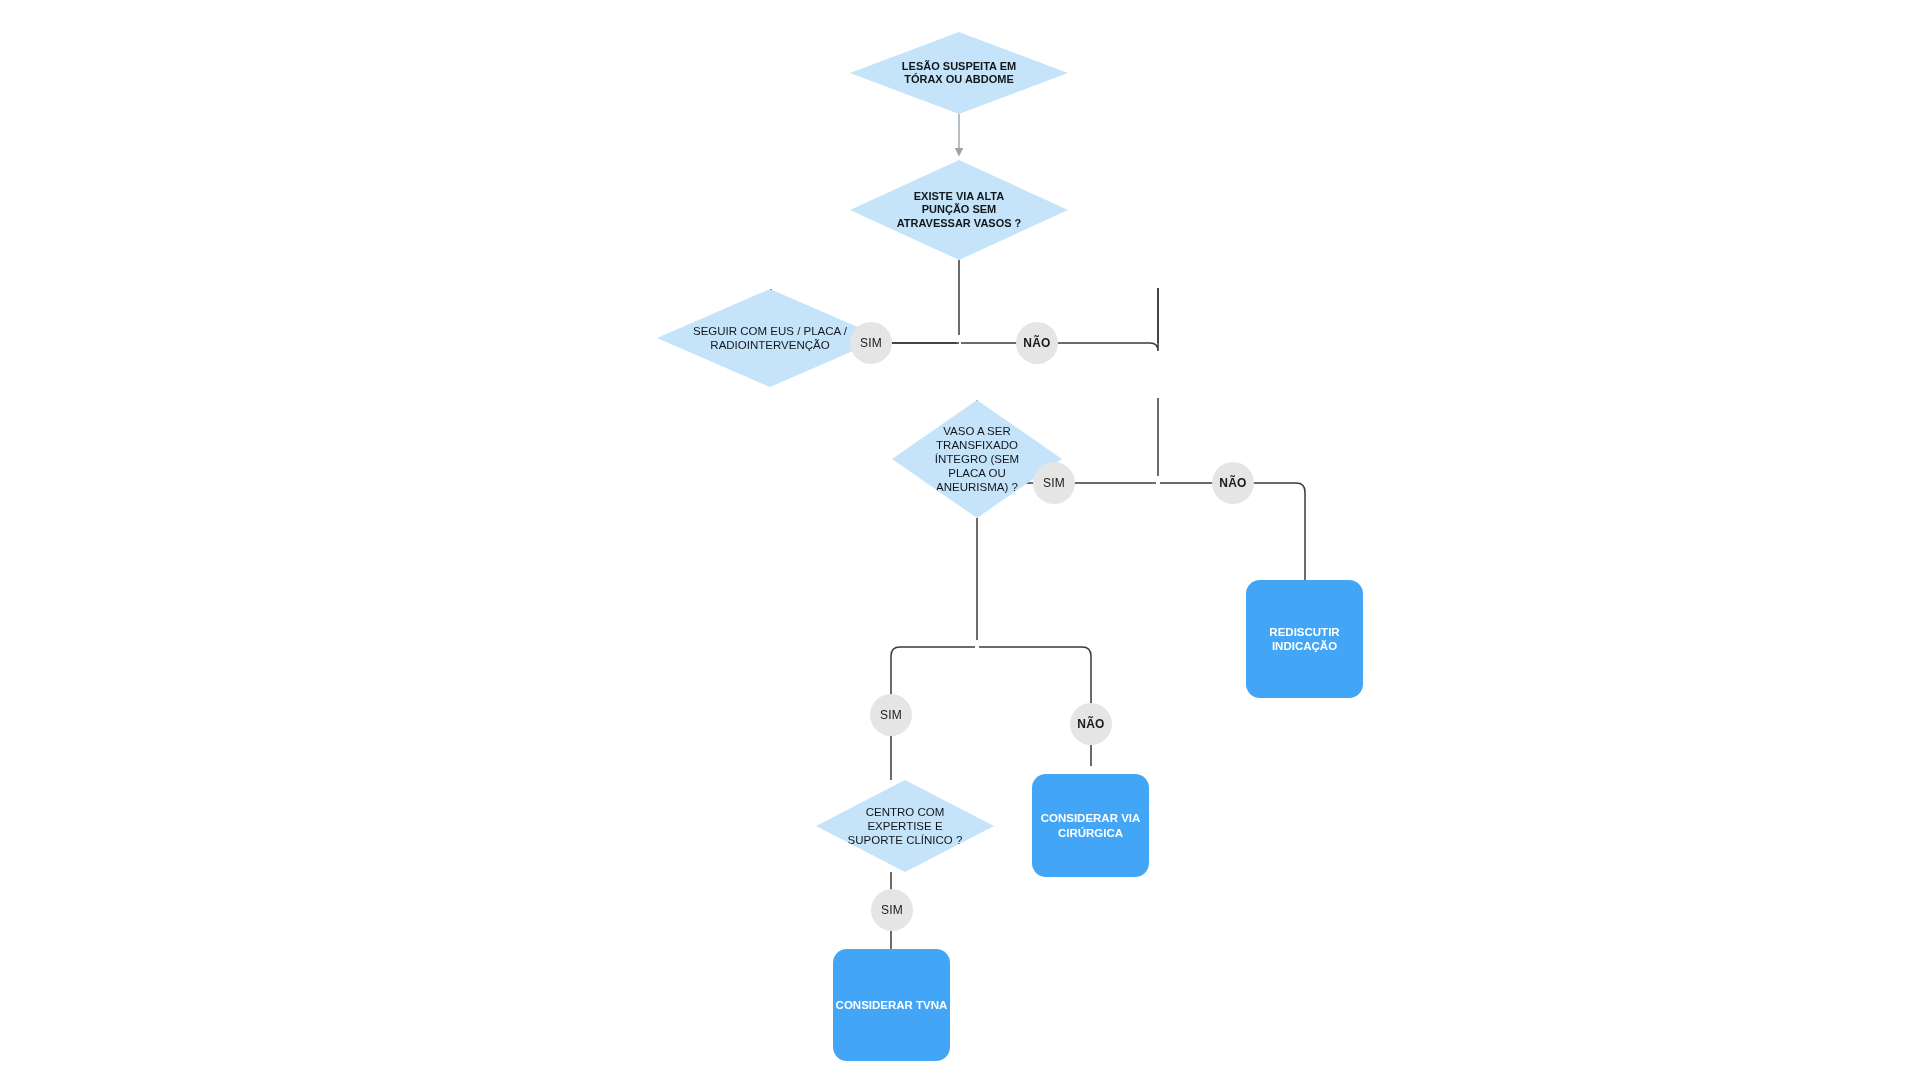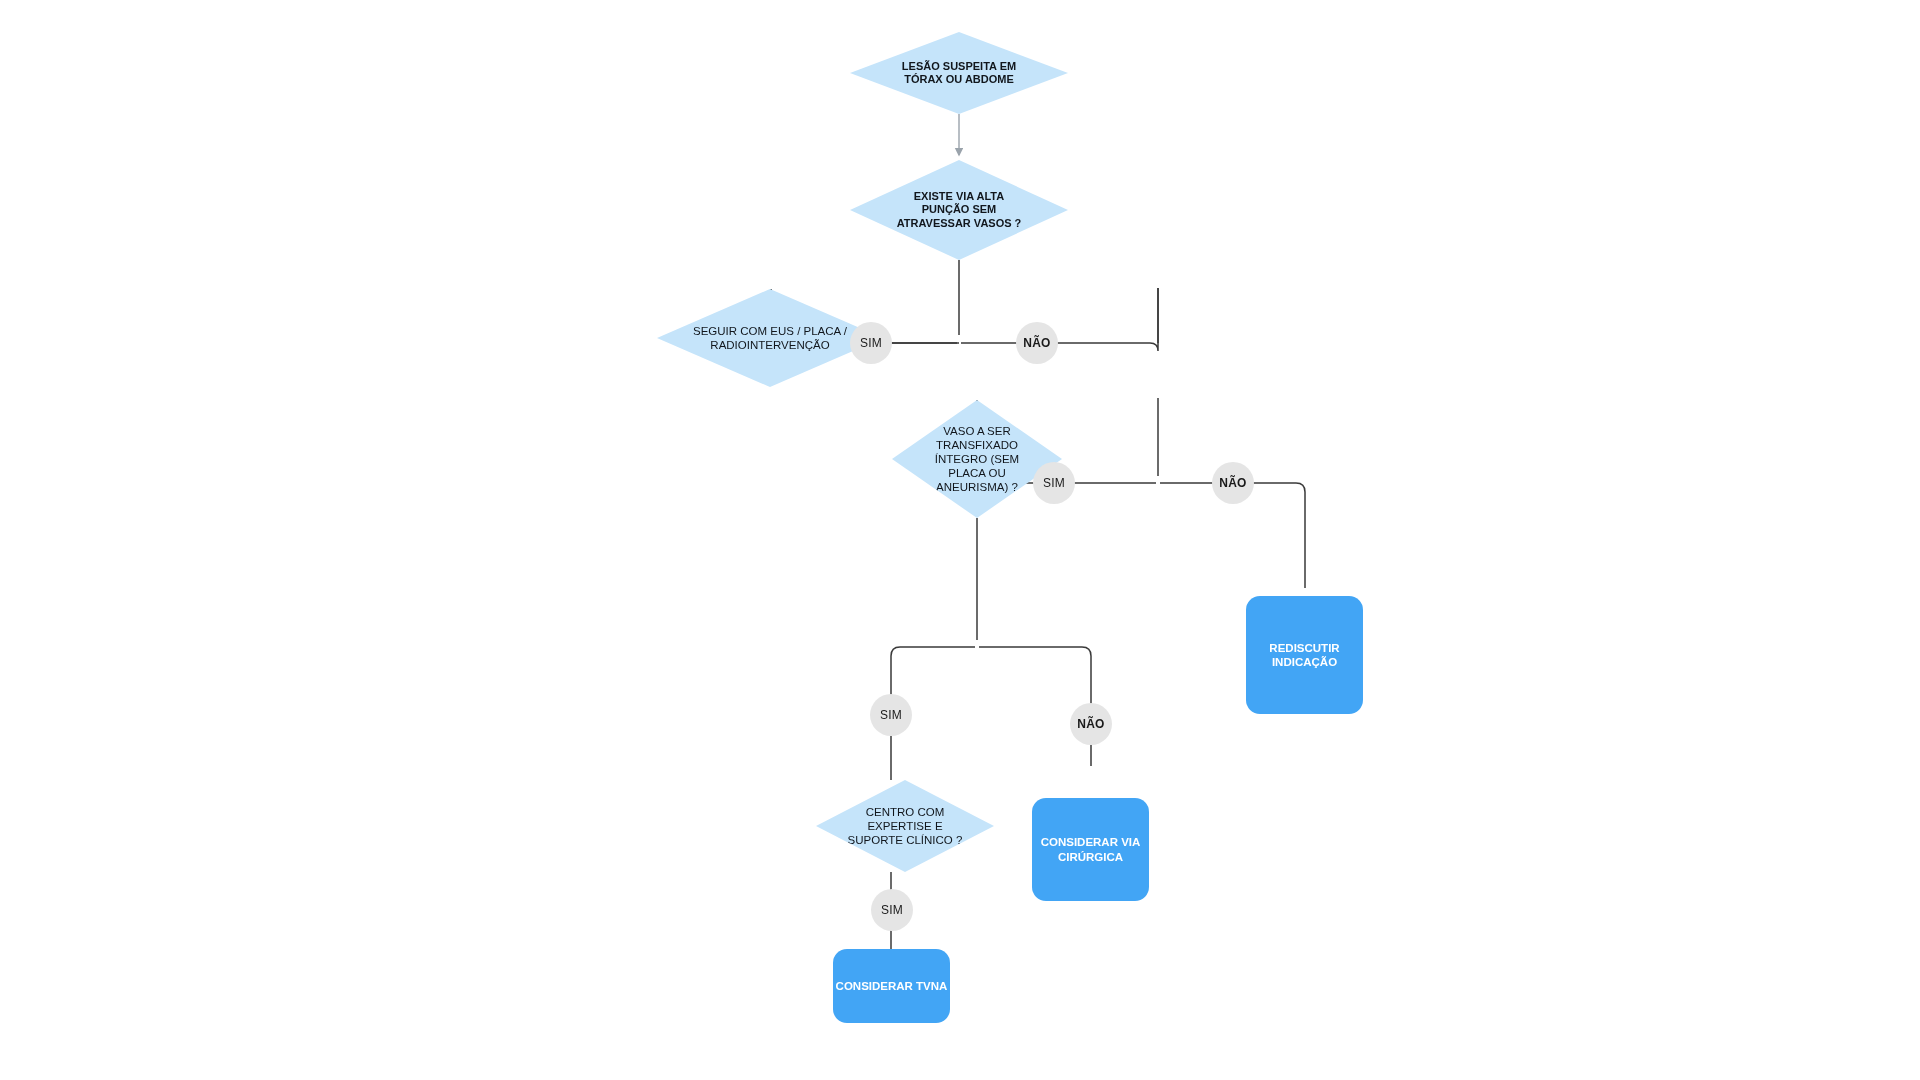--- a/index.html
+++ b/index.html
@@ -127,37 +127,37 @@
 
 
   <div class="node diamond" style="left:848px; top:400px; width:170px; height:118px; font-size:11.5px;">
     <span class="label">VASO A SER
 TRANSFIXADO
 ÍNTEGRO (SEM
 PLACA OU
 ANEURISMA) ?</span>
   </div>
 
-  <div class="node rounded-box" style="left:1202px; top:596px; width:117px; height:118px; font-size:11.5px;">
+  <div class="node rounded-box" style="left:1202px; top:580px; width:117px; height:118px; font-size:11.5px;">
     <span class="label">REDISCUTIR
 INDICAÇÃO</span>
   </div>
 
   <div class="node diamond" style="left:772px; top:780px; width:178px; height:92px; font-size:11.5px;">
     <span class="label">CENTRO COM
 EXPERTISE E
 SUPORTE CLÍNICO ?</span>
   </div>
 
-  <div class="node rounded-box" style="left:988px; top:798px; width:117px; height:103px; font-size:11.5px;">
+  <div class="node rounded-box" style="left:988px; top:774px; width:117px; height:103px; font-size:11.5px;">
     <span class="label">CONSIDERAR VIA
 CIRÚRGICA</span>
   </div>
 
-  <div class="node rounded-box" style="left:789px; top:949px; width:117px; height:74px; font-size:11.5px;">
+  <div class="node rounded-box" style="left:789px; top:949px; width:117px; height:112px; font-size:11.5px;">
     <span class="label" style="white-space:nowrap;">CONSIDERAR TVNA</span>
   </div>
 
   <div class="badge yes" style="left:806px; top:322px; width:42px; height:42px;">
     <span>SIM</span>
   </div>
 
   <div class="badge no" style="left:972px; top:322px; width:42px; height:42px;">
     <span>NÃO</span>
   </div>

